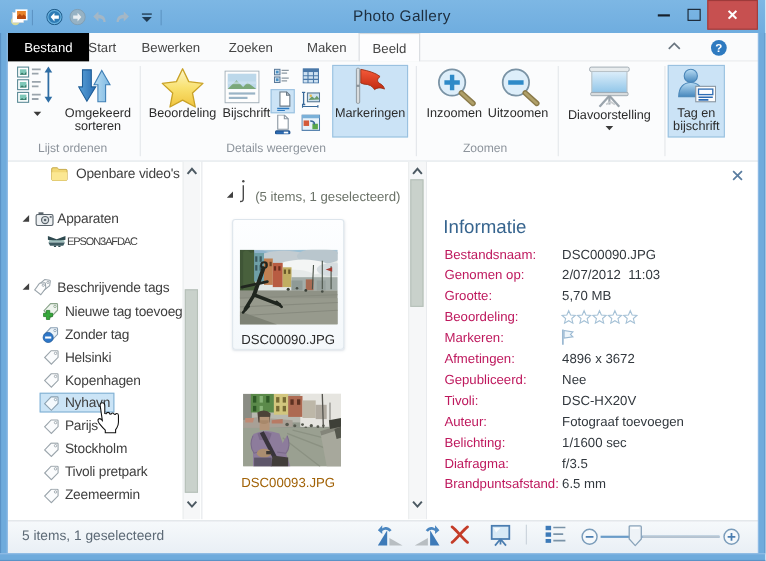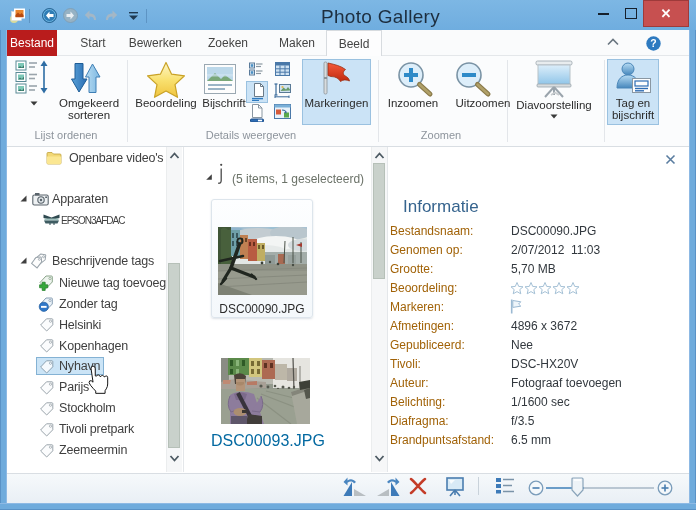--- a/index.html
+++ b/index.html
@@ -2,42 +2,42 @@
 <html><head><meta charset="utf-8"><style>
 html,body{margin:0;padding:0;}
 body{font-family:"Liberation Sans",sans-serif;width:696px;height:510px;overflow:hidden;}
 #win{position:relative;width:696px;height:510px;background:#fff;}
 .abs{position:absolute;}
 
 #titlebar{left:0;top:0;width:696px;height:30px;background:linear-gradient(#7db7e4,#6faddf);}
 #bl{left:0;top:30px;width:7px;height:473px;background:#6fabdc;border-left:1px solid #5a92c6;border-right:1px solid #8db9e4;box-sizing:border-box;}
 #br{left:689px;top:30px;width:7px;height:473px;background:#6fabdc;border-right:1px solid #5a92c6;border-left:1px solid #8db9e4;box-sizing:border-box;}
 #bb{left:0;top:503px;width:696px;height:7px;background:#6fabdc;border-bottom:1px solid #5a92c6;border-top:1px solid #8db9e4;box-sizing:border-box;}
-#titletext{left:321px;top:6px;font-size:19px;letter-spacing:0.3px;color:#1d2e3f;}
+#titletext{left:321px;top:6px;font-size:14px;letter-spacing:0.3px;color:#1d2e3f;}
 
 #minbtn{left:598px;top:13px;width:11px;height:2px;background:#16202c;}
 #maxbtn{left:625px;top:8px;width:10px;height:9px;border:1.5px solid #16202c;}
 #closebtn{left:643px;top:0px;width:46px;height:27px;background:#c75050;border:1px solid #9e3a3a;box-sizing:border-box;color:#fff;text-align:center;font-size:13px;line-height:25px;font-weight:bold;}
 
 #tabrow{left:7px;top:30px;width:682px;height:26px;background:#fafbfc;border-bottom:1px solid #e4e7ea;box-sizing:border-box;}
 .tab{position:absolute;height:26px;line-height:26px;font-size:12px;color:#444;text-align:center;}
-#tab-bestand{width:50px;background:#b91c1c;color:#fff;}
+#tab-bestand{width:74px;background:#000000;color:#fff;}
 #tab-beeld{left:326px;width:56px;background:#fdfdfe;border:1px solid #d7dbdf;border-bottom:none;box-sizing:border-box;}
 
 #ribbon{left:7px;top:56px;width:682px;height:91px;background:#fbfcfd;border-bottom:1px solid #d9dee3;box-sizing:border-box;}
 .glabel{position:absolute;top:74px;font-size:11px;color:#8d949c;text-align:center;}
 .gdiv{position:absolute;top:4px;height:82px;width:1px;background:#e3e6ea;}
 .rbtn-sel{position:absolute;background:#cbe3f6;border:1px solid #9ac1e0;box-sizing:border-box;}
 .rlabel{position:absolute;font-size:11.5px;color:#2b2b2b;text-align:center;}
 
 #content{left:7px;top:147px;width:682px;height:326px;background:#fff;}
 
 .trow{position:absolute;font-size:12.5px;color:#3f3f3f;white-space:nowrap;letter-spacing:-0.2px;}
 
-.ilabel{position:absolute;left:390px;font-size:12px;color:#a16207;}
+.ilabel{position:absolute;left:404px;font-size:12px;color:#be185d;}
 .ivalue{position:absolute;left:511px;font-size:12px;color:#32383e;}
 
 #statusbar{left:7px;top:473px;width:682px;height:30px;background:linear-gradient(#f6f9fb,#e9eff5);border-top:1px solid #d9dee3;box-sizing:border-box;}
 #statustext{left:20px;top:480px;font-size:12.5px;color:#5d6a76;}
 </style></head><body>
 <div id="win">
   <div class="abs" id="titlebar"></div>
   <div class="abs" id="titletext">Photo Gallery</div>
   <div class="abs" id="minbtn"></div>
   <div class="abs" id="maxbtn"></div>
@@ -247,21 +247,21 @@
   </svg>
   <div class="abs rlabel" style="left:383px;top:97px;width:60px;">Inzoomen</div>
   <svg class="abs" style="left:454px;top:61px;" width="38" height="38" viewBox="0 0 38 38">
     <circle cx="15" cy="14" r="12" fill="#ddeefa" stroke="#7a93a5" stroke-width="1.6"></circle>
     <path d="M23.5 23.5 L34 33" stroke="#8a7a4a" stroke-width="5" stroke-linecap="round"></path>
     <path d="M23.5 23.5 L34 33" stroke="#b0a068" stroke-width="2.5" stroke-linecap="round"></path>
     <g stroke="#2e8ac8" stroke-width="4">
         <line x1="8" y1="14" x2="22" y2="14"></line>
       </g>
   </svg>
-  <div class="abs rlabel" style="left:438px;top:97px;width:66px;padding-left:12px;">Uitzoomen</div>
+  <div class="abs rlabel" style="left:438px;top:97px;width:66px;">Uitzoomen</div>
 
   <svg class="abs" style="left:533px;top:60px;" width="42" height="38" viewBox="0 0 42 38">
     <defs>
         <linearGradient id="scr" x1="0" y1="0" x2="0" y2="1">
           <stop offset="0" stop-color="#dceefa"></stop>
           <stop offset="1" stop-color="#8ec4e8"></stop>
         </linearGradient>
       </defs>
     <rect x="3" y="1" width="36" height="4" rx="1.5" fill="#e8ecee" stroke="#9aa4ac" stroke-width="0.8"></rect>
     <rect x="5" y="5" width="32" height="20" fill="url(#scr)" stroke="#b8c2c8" stroke-width="1"></rect>
@@ -520,21 +520,21 @@
     <path d="M9 37 q10 -6 24 -1 l10 30 l-34 0 Z" fill="#8d7c9c"></path>
     <path d="M13 36 q7 -3 13 0 l-2 6 l-9 0 Z" fill="#7c6b8b"></path>
     <path d="M17 35 L31 62" stroke="#38333c" stroke-width="4"></path>
     <path d="M9 38 q-4 9 1 16 l6 -2" fill="#8d7c9c" stroke="#7a6a8a" stroke-width="1"></path>
     <path d="M40 38 q4 9 -1 16 l-8 -1" fill="#8d7c9c" stroke="#7a6a8a" stroke-width="1"></path>
     <ellipse cx="19" cy="54" rx="6.5" ry="4" fill="#ab8e70"></ellipse>
     <rect x="21" y="52" width="5" height="3" fill="#3a3632"></rect>
     <path d="M27 56 l14 2 l0 8 l-16 0 Z" fill="#413d3a"></path>
     <rect x="10" y="58" width="16" height="8" fill="#5e566a"></rect>
   </svg>
-  <div class="abs" style="left:211px;top:432px;width:102px;text-align:center;font-size:16px;color:#0369a1;">DSC00093.JPG</div>
+  <div class="abs" style="left:211px;top:432px;width:102px;text-align:center;font-size:12px;color:#a16207;">DSC00093.JPG</div>
 
   <svg class="abs" style="left:665px;top:154px;" width="11" height="11" viewBox="0 0 11 11">
       <path d="M1.5 1.5 L9.5 9.5 M9.5 1.5 L1.5 9.5" stroke="#5a7da0" stroke-width="1.6"></path>
     </svg>
   <div class="abs" style="left:403px;top:197px;font-size:17px;color:#36648e;">Informatie</div>
   <div class="abs ilabel" style="top:224px;">Bestandsnaam:</div>
     <div class="abs ivalue" style="top:224px;">DSC00090.JPG</div>
   <div class="abs ilabel" style="top:243px;">Genomen op:</div>
     <div class="abs ivalue" style="top:243px;">2/07/2012&nbsp; 11:03</div>
   <div class="abs ilabel" style="top:262px;">Grootte:</div>
@@ -562,20 +562,21 @@
     <div class="abs ivalue" style="top:357px;">DSC-HX20V</div>
   <div class="abs ilabel" style="top:376px;">Auteur:</div>
     <div class="abs ivalue" style="top:376px;">Fotograaf toevoegen</div>
   <div class="abs ilabel" style="top:395px;">Belichting:</div>
     <div class="abs ivalue" style="top:395px;">1/1600 sec</div>
   <div class="abs ilabel" style="top:414px;">Diafragma:</div>
     <div class="abs ivalue" style="top:414px;">f/3.5</div>
   <div class="abs ilabel" style="top:433px;">Brandpuntsafstand:</div>
     <div class="abs ivalue" style="top:433px;">6.5 mm</div>
   <div class="abs" id="statusbar"></div>
+  <div class="abs" id="statustext">5 items, 1 geselecteerd</div>
 
   <svg class="abs" style="left:342px;top:476px;" width="25" height="21" viewBox="0 0 25 21">
     <path d="M10 6 L10 20 L1.5 20 Z" fill="#3d7ab8"></path>
     <path d="M12 13 L24 20 L12 20 Z" fill="#b8bec2"></path>
     <path d="M14 6 C11 2.5 8 2.5 5.5 4.5 L5.5 1.5 L1.5 6 L5.5 9.5 L5.5 6.8 C8 5 10.5 5.2 12 7.5 Z" fill="#4a86c0"></path>
   </svg>
   <svg class="abs" style="left:376px;top:476px;" width="25" height="21" viewBox="0 0 25 21">
     <path d="M15 6 L15 20 L23.5 20 Z" fill="#3d7ab8"></path>
     <path d="M13 13 L1 20 L13 20 Z" fill="#b8bec2"></path>
     <path d="M11 6 C14 2.5 17 2.5 19.5 4.5 L19.5 1.5 L23.5 6 L19.5 9.5 L19.5 6.8 C17 5 14.5 5.2 13 7.5 Z" fill="#4a86c0"></path>

